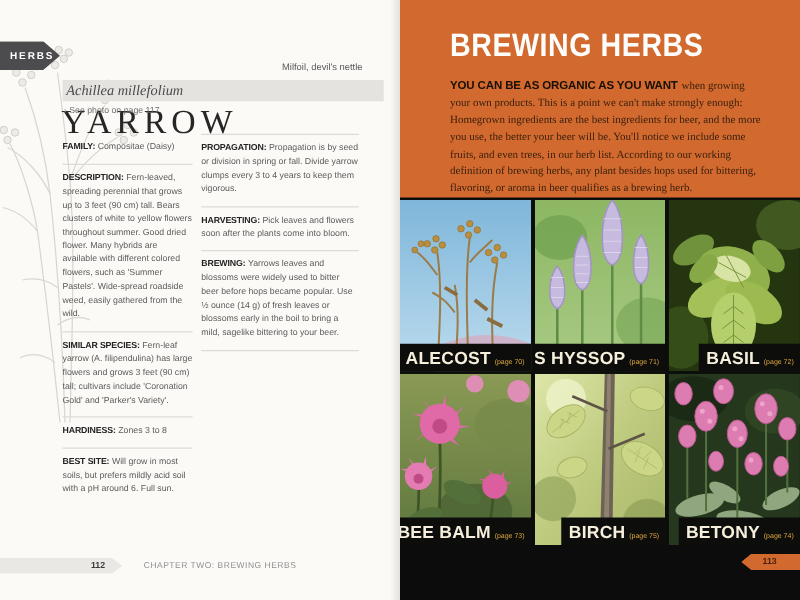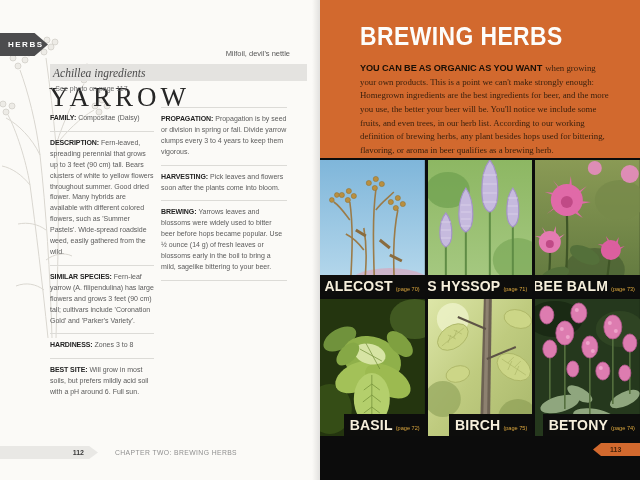--- a/index.html
+++ b/index.html
@@ -112,21 +112,21 @@
     </svg>
 
     <div class="herbs-tag">
       <span>HERBS</span>
     </div>
 
     <div class="yarrow-title">YARROW</div>
     <div class="alt-names">Milfoil, devil's nettle</div>
 
     <div class="latin-bar">
-      <span class="latin-name">Achillea ingredients</span>
+      <span class="latin-name">Achillea millefolium</span>
     </div>
 
     <div class="photo-ref">
       <span class="arr">›</span><span>See photo on page 117.</span>
     </div>
 
     <div class="cols col1">
       <div class="sec"><span class="sec-label">FAMILY:</span><span>Compositae (Daisy)</span></div>
       <div class="sec"><span class="sec-label">DESCRIPTION:</span><span>Fern-leaved, spreading perennial that grows up to 3 feet (90 cm) tall. Bears clusters of white to yellow flowers throughout summer. Good dried flower. Many hybrids are available with different colored flowers, such as 'Summer Pastels'. Wide-spread roadside weed, easily gathered from the wild.</span></div>
       <div class="sec"><span class="sec-label">SIMILAR SPECIES:</span><span>Fern-leaf yarrow (A. filipendulina) has large flowers and grows 3 feet (90 cm) tall; cultivars include 'Coronation Gold' and 'Parker's Variety'.</span></div>
@@ -226,20 +226,46 @@
           <g stroke="#ded7ec" stroke-width=".8" opacity=".9">
             <path d="M33 45 h10 M33 52 h10 M33 59 h10 M33 66 h10"></path>
             <path d="M55 15 h14 M55 24 h14 M55 33 h14 M55 42 h14"></path>
             <path d="M80 38 h10 M80 46 h10 M80 54 h10"></path>
             <path d="M13 62 h10 M13 70 h10 M13 78 h10"></path>
           </g>
         </svg>
         <div class="plabel">
           <span class="pname">HERBS HYSSOP</span>
           <span class="ppage">(page 71)</span>
+        </div>
+      </div>
+
+      <div class="cell">
+        <svg viewBox="0 0 105 137" preserveAspectRatio="xMidYMid slice">
+          <rect width="105" height="137" fill="#24350f"></rect>
+          <ellipse cx="95" cy="20" rx="25" ry="20" fill="#486326" opacity=".8"></ellipse>
+          <ellipse cx="10" cy="110" rx="22" ry="25" fill="#3a5418" opacity=".8"></ellipse>
+          <ellipse cx="20" cy="40" rx="18" ry="10" fill="#70923c" transform="rotate(-30 20 40)"></ellipse>
+          <g>
+            <ellipse cx="52" cy="60" rx="30" ry="22" fill="#8fb04a" transform="rotate(20 52 60)"></ellipse>
+            <ellipse cx="38" cy="78" rx="24" ry="14" fill="#a3c158" transform="rotate(-25 38 78)"></ellipse>
+            <ellipse cx="68" cy="82" rx="25" ry="14" fill="#9cba50" transform="rotate(30 68 82)"></ellipse>
+            <ellipse cx="52" cy="100" rx="18" ry="26" fill="#b4cf6c"></ellipse>
+            <ellipse cx="50" cy="55" rx="16" ry="10" fill="#d7e4a4" transform="rotate(15 50 55)"></ellipse>
+            <ellipse cx="80" cy="45" rx="16" ry="9" fill="#7fa040" transform="rotate(45 80 45)"></ellipse>
+            <ellipse cx="28" cy="55" rx="14" ry="8" fill="#86a846" transform="rotate(-45 28 55)"></ellipse>
+          </g>
+          <g stroke="#6d8a34" stroke-width=".8" fill="none" opacity=".85">
+            <path d="M52 76 V124 M52 85 l-8 6 M52 85 l8 6 M52 96 l-9 7 M52 96 l9 7 M52 108 l-8 6 M52 108 l8 6"></path>
+            <path d="M40 50 l22 12 M46 44 l14 26"></path>
+          </g>
+        </svg>
+        <div class="plabel">
+          <span class="pname">BASIL</span>
+          <span class="ppage">(page 72)</span>
         </div>
       </div>
 
       <div class="cell">
         <svg viewBox="0 0 105 137" preserveAspectRatio="xMidYMid slice">
           <defs>
               <linearGradient id="olv" x1="0" y1="0" x2="0" y2="1">
             <stop offset="0" stop-color="#8a9a55"></stop>
                 <stop offset="1" stop-color="#5e763d"></stop>
               </linearGradient>
@@ -276,46 +302,20 @@
           </g>
         </svg>
         <div class="plabel">
           <span class="pname">BEE BALM</span>
           <span class="ppage">(page 73)</span>
         </div>
       </div>
 
       <div class="cell">
         <svg viewBox="0 0 105 137" preserveAspectRatio="xMidYMid slice">
-          <rect width="105" height="137" fill="#24350f"></rect>
-          <ellipse cx="95" cy="20" rx="25" ry="20" fill="#486326" opacity=".8"></ellipse>
-          <ellipse cx="10" cy="110" rx="22" ry="25" fill="#3a5418" opacity=".8"></ellipse>
-          <ellipse cx="20" cy="40" rx="18" ry="10" fill="#70923c" transform="rotate(-30 20 40)"></ellipse>
-          <g>
-            <ellipse cx="52" cy="60" rx="30" ry="22" fill="#8fb04a" transform="rotate(20 52 60)"></ellipse>
-            <ellipse cx="38" cy="78" rx="24" ry="14" fill="#a3c158" transform="rotate(-25 38 78)"></ellipse>
-            <ellipse cx="68" cy="82" rx="25" ry="14" fill="#9cba50" transform="rotate(30 68 82)"></ellipse>
-            <ellipse cx="52" cy="100" rx="18" ry="26" fill="#b4cf6c"></ellipse>
-            <ellipse cx="50" cy="55" rx="16" ry="10" fill="#d7e4a4" transform="rotate(15 50 55)"></ellipse>
-            <ellipse cx="80" cy="45" rx="16" ry="9" fill="#7fa040" transform="rotate(45 80 45)"></ellipse>
-            <ellipse cx="28" cy="55" rx="14" ry="8" fill="#86a846" transform="rotate(-45 28 55)"></ellipse>
-          </g>
-          <g stroke="#6d8a34" stroke-width=".8" fill="none" opacity=".85">
-            <path d="M52 76 V124 M52 85 l-8 6 M52 85 l8 6 M52 96 l-9 7 M52 96 l9 7 M52 108 l-8 6 M52 108 l8 6"></path>
-            <path d="M40 50 l22 12 M46 44 l14 26"></path>
-          </g>
-        </svg>
-        <div class="plabel">
-          <span class="pname">BASIL</span>
-          <span class="ppage">(page 72)</span>
-        </div>
-      </div>
-
-      <div class="cell">
-        <svg viewBox="0 0 105 137" preserveAspectRatio="xMidYMid slice">
           <defs>
               <linearGradient id="bir" x1="0" y1="0" x2="1" y2="1">
             <stop offset="0" stop-color="#dde6a8"></stop>
                 <stop offset=".5" stop-color="#bfcb7f"></stop>
                 <stop offset="1" stop-color="#a8b76b"></stop>
               </linearGradient>
             </defs>
           <rect width="105" height="137" fill="url(#bir)"></rect>
           <circle cx="15" cy="100" r="18" fill="#93a55c" opacity=".7"></circle>
           <circle cx="90" cy="120" r="20" fill="#8fa057" opacity=".7"></circle>

